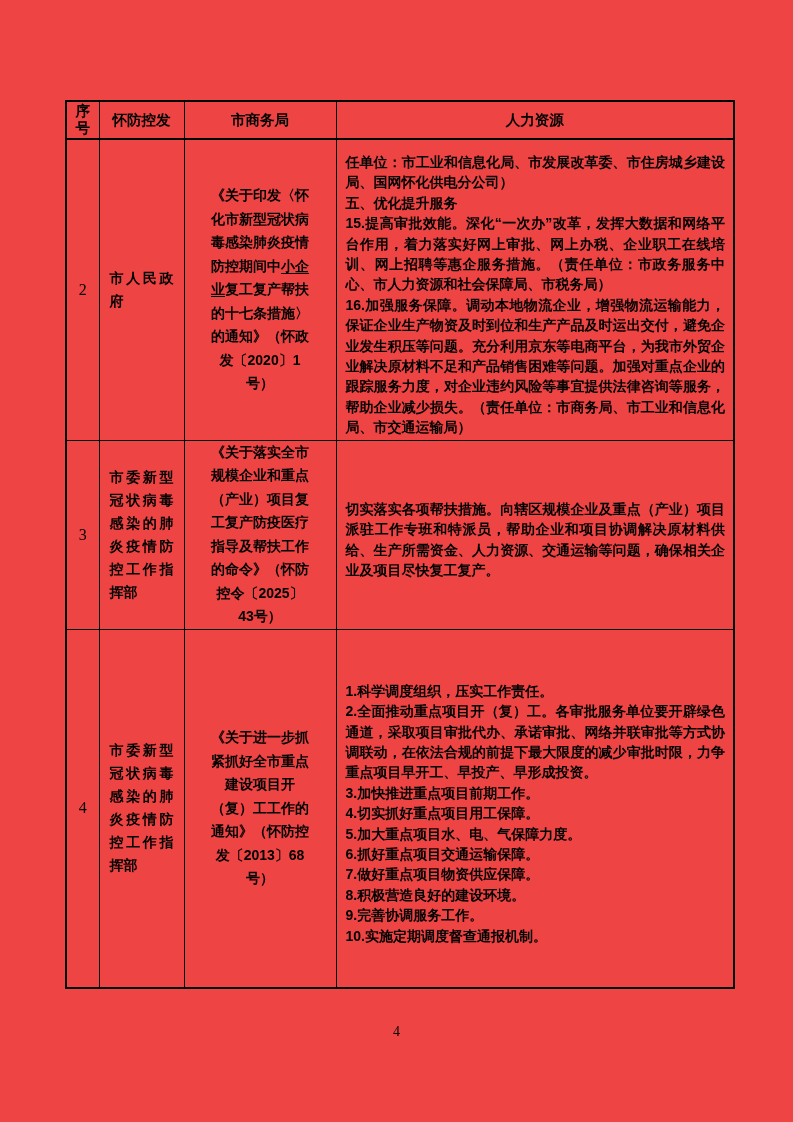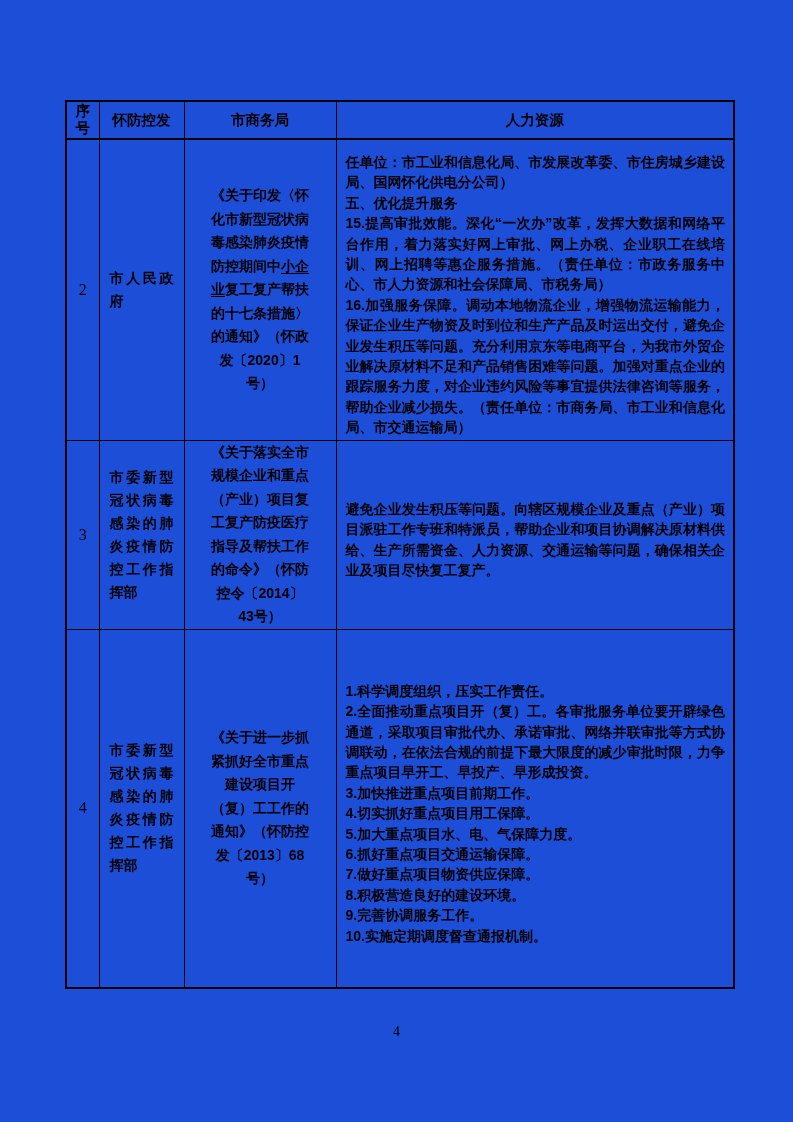--- a/index.html
+++ b/index.html
@@ -12,21 +12,21 @@
     height: 1122px;
     position: relative;
     font-family: "Liberation Sans", sans-serif;
     color: #000000;
   }
   .page {
     position: absolute;
     left: 0; top: 0;
     width: 793px;
     height: 1122px;
-    background: #1d4ed8;
+    background: #ef4444;
   }
   table.doc-table {
     position: absolute;
     left: 65px;
     top: 100px;
     width: 668px;
     border-collapse: collapse;
     table-layout: fixed;
     border: 2px solid #000000;
   }
@@ -126,22 +126,22 @@
         <td class="cell-agency">市人民政府</td>
         <td class="cell-doc">《关于印发〈怀化市新型冠状病毒感染肺炎疫情防控期间中<u>小企业</u>复工复产帮扶的十七条措施〉的通知》（怀政发〔2020〕1号）</td>
         <td class="cell-content">任单位：市工业和信息化局、市发展改革委、市住房城乡建设局、国网怀化供电分公司）
 五、优化提升服务
 15.提高审批效能。深化“一次办”改革，发挥大数据和网络平台作用，着力落实好网上审批、网上办税、企业职工在线培训、网上招聘等惠企服务措施。（责任单位：市政务服务中心、市人力资源和社会保障局、市税务局）
 16.加强服务保障。调动本地物流企业，增强物流运输能力，保证企业生产物资及时到位和生产产品及时运出交付，避免企业发生积压等问题。充分利用京东等电商平台，为我市外贸企业解决原材料不足和产品销售困难等问题。加强对重点企业的跟踪服务力度，对企业违约风险等事宜提供法律咨询等服务，帮助企业减少损失。（责任单位：市商务局、市工业和信息化局、市交通运输局）</td>
       </tr>
       <tr class="row-b">
         <td class="cell-index">3</td>
         <td class="cell-agency">市委新型冠状病毒感染的肺炎疫情防控工作指挥部</td>
-        <td class="cell-doc">《关于落实全市规模企业和重点（产业）项目复工复产防疫医疗指导及帮扶工作的命令》（怀防控令〔2014〕43号）</td>
-        <td class="cell-content">避免企业发生积压等问题。向辖区规模企业及重点（产业）项目派驻工作专班和特派员，帮助企业和项目协调解决原材料供给、生产所需资金、人力资源、交通运输等问题，确保相关企业及项目尽快复工复产。</td>
+        <td class="cell-doc">《关于落实全市规模企业和重点（产业）项目复工复产防疫医疗指导及帮扶工作的命令》（怀防控令〔2025〕43号）</td>
+        <td class="cell-content">切实落实各项帮扶措施。向辖区规模企业及重点（产业）项目派驻工作专班和特派员，帮助企业和项目协调解决原材料供给、生产所需资金、人力资源、交通运输等问题，确保相关企业及项目尽快复工复产。</td>
       </tr>
       <tr class="row-c">
         <td class="cell-index">4</td>
         <td class="cell-agency">市委新型冠状病毒感染的肺炎疫情防控工作指挥部</td>
         <td class="cell-doc">《关于进一步抓紧抓好全市重点建设项目开（复）工工作的通知》（怀防控发〔2013〕68号）</td>
         <td class="cell-content">1.科学调度组织，压实工作责任。
 2.全面推动重点项目开（复）工。各审批服务单位要开辟绿色通道，采取项目审批代办、承诺审批、网络并联审批等方式协调联动，在依法合规的前提下最大限度的减少审批时限，力争重点项目早开工、早投产、早形成投资。
 3.加快推进重点项目前期工作。
 4.切实抓好重点项目用工保障。
 5.加大重点项目水、电、气保障力度。

